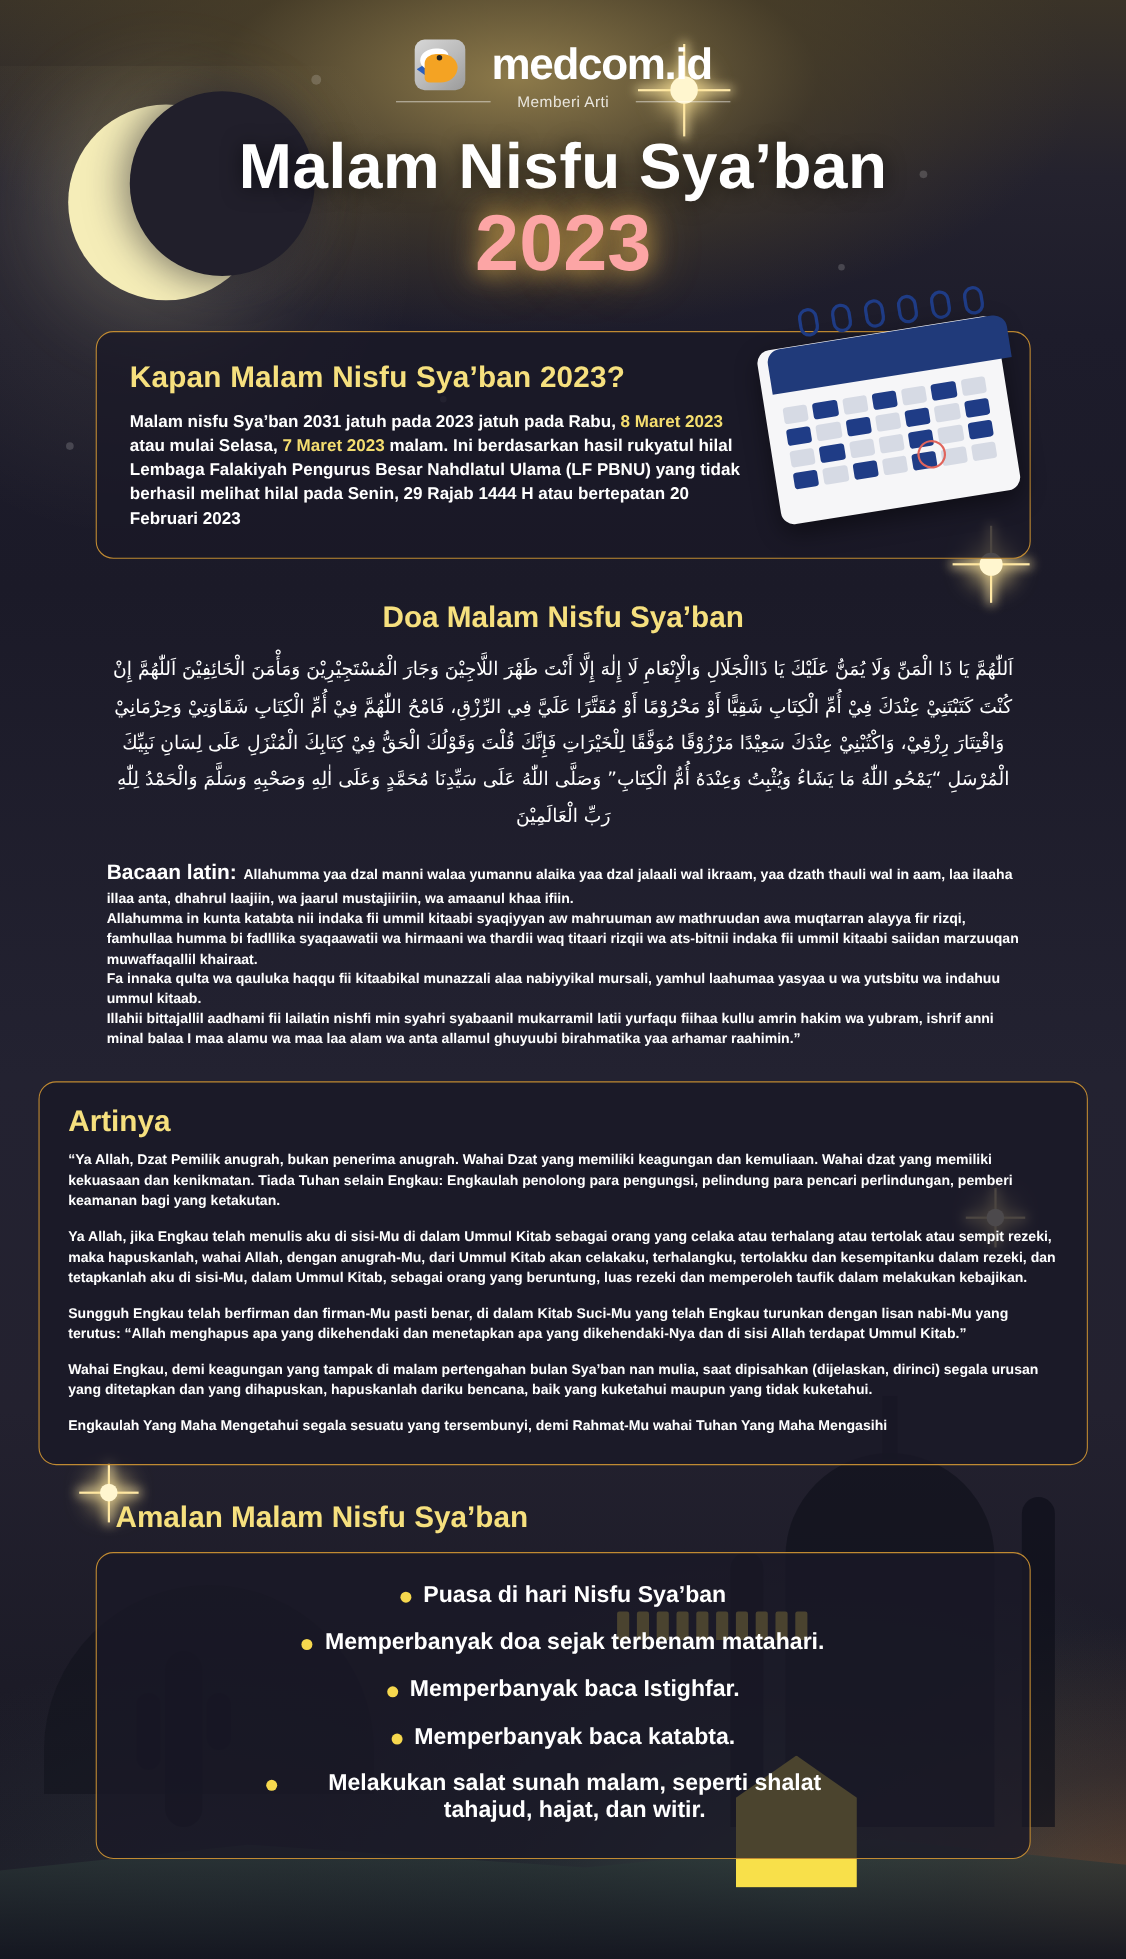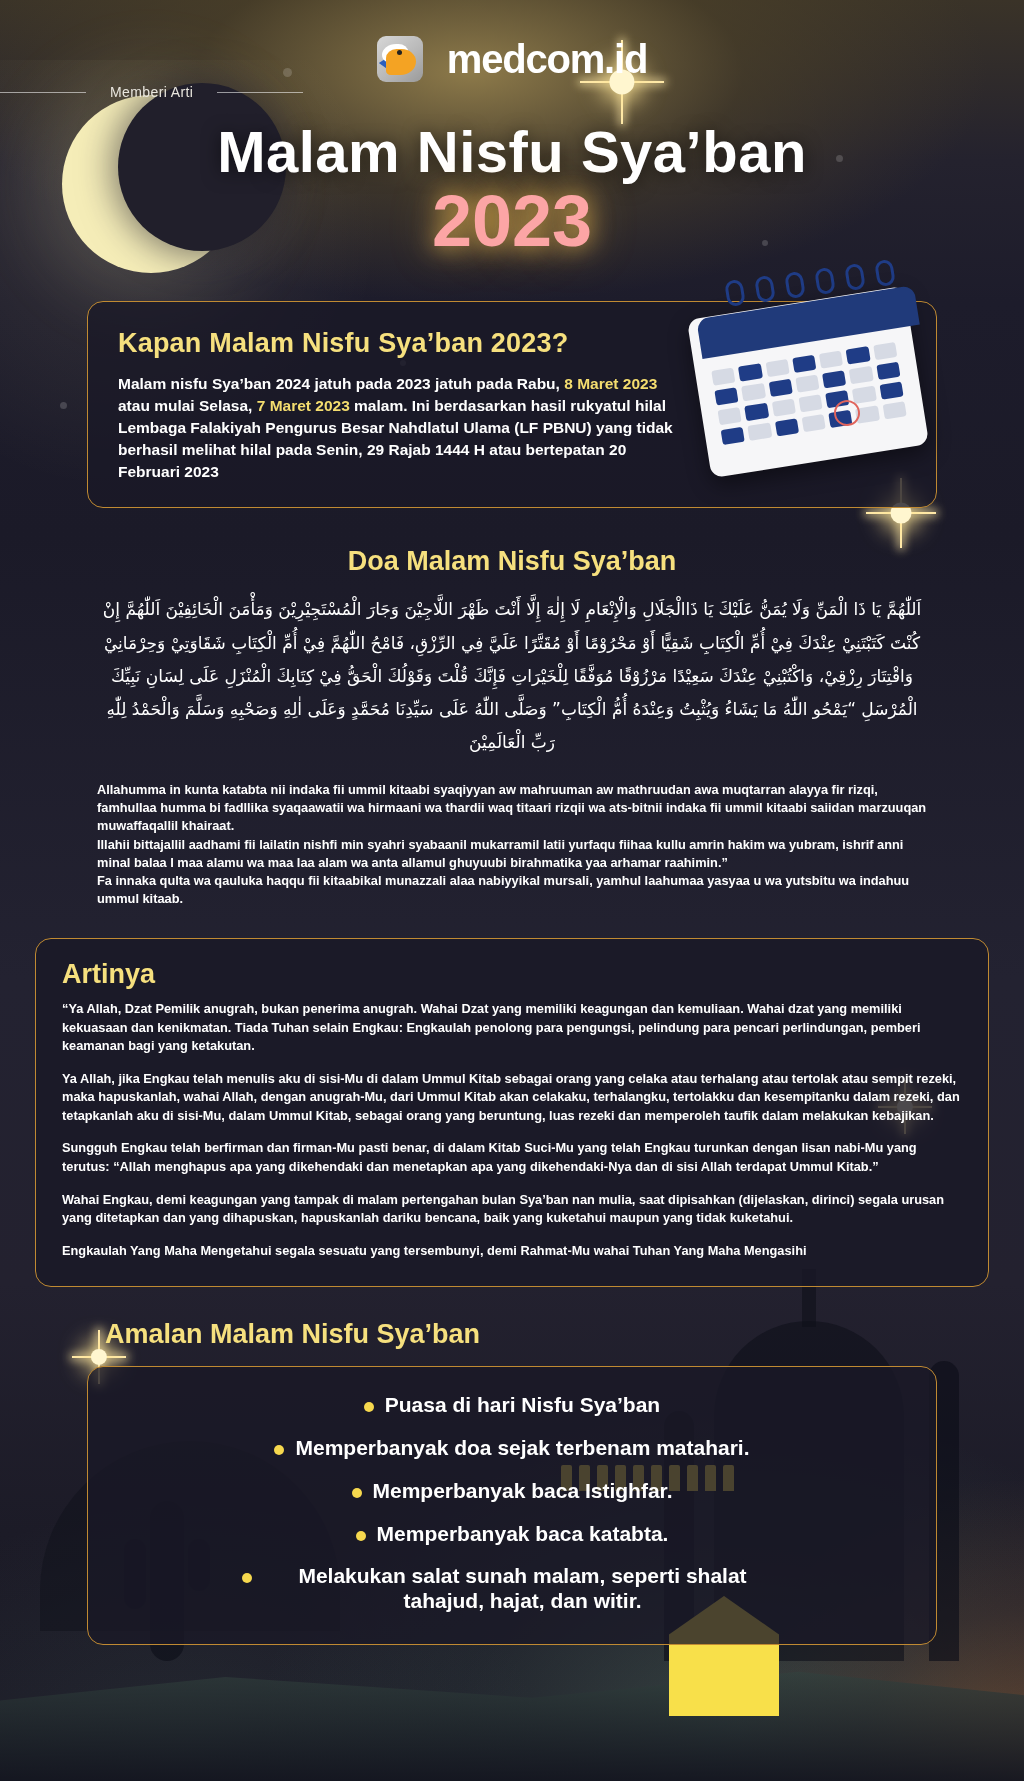--- a/index.html
+++ b/index.html
@@ -120,21 +120,21 @@
   .logo-mark .head {
     position:absolute; left: 5px; top: 8px; width: 26px; height: 20px;
     background:#fff; border-radius: 60% 40% 30% 50%;
   }
   .logo-mark .eye { position:absolute; left: 20px; top: 14px; width:5px; height:5px; background:#222; border-radius:50%; }
   .logo-mark .wing {
     position:absolute; left: 2px; top: 20px; width: 18px; height: 14px;
     background:#2b5fbd; clip-path: polygon(0 50%, 62% 0, 100% 42%, 55% 100%);
   }
   .logo-text { font-size: 40px; font-weight: bold; letter-spacing: -1.2px; color:#fff; }
-  .tagline-row { display:flex; align-items:center; justify-content:flex-start; gap:24px; margin-top:2px; }
+  .tagline-row { display:flex; align-items:center; justify-content:center; gap:24px; margin-top:2px; }
   .tagline-row span.rule { display:block; width: 86px; height: 1px; background: rgba(255,255,255,0.55); }
   .tagline { font-size: 14px; color: #e9e6de; letter-spacing: 0.4px; }
 
   .title-main {
     margin-top: 18px; text-align:center; color:#fff;
     font-size: 58px; font-weight: bold; letter-spacing: 0.5px;
     text-shadow: 0 2px 18px rgba(0,0,0,0.55);
   }
   .title-year {
     text-align:center; color:#fca5a5; font-size: 72px; font-weight: bold;
@@ -297,21 +297,21 @@
       <span class="rule"></span>
     </div>
   </div>
 
   <div class="title-main">Malam Nisfu Sya’ban</div>
   <div class="title-year">2023</div>
 
   <div class="card card-when">
     <h2>Kapan Malam Nisfu Sya’ban 2023?</h2>
     <p>
-      <span>Malam nisfu Sya’ban 2024 jatuh pada 2023 jatuh pada Rabu, </span><span class="hl">8 Maret 2023</span><span> atau mulai Selasa, </span><span class="hl">7 Maret 2023</span><span> malam. Ini berdasarkan hasil rukyatul hilal Lembaga Falakiyah Pengurus Besar Nahdlatul Ulama (LF PBNU) yang tidak berhasil melihat hilal pada Senin, 29 Rajab 1444 H atau bertepatan 20 Februari 2023</span>
+      <span>Malam nisfu Sya’ban 2031 jatuh pada 2023 jatuh pada Rabu, </span><span class="hl">8 Maret 2023</span><span> atau mulai Selasa, </span><span class="hl">7 Maret 2023</span><span> malam. Ini berdasarkan hasil rukyatul hilal Lembaga Falakiyah Pengurus Besar Nahdlatul Ulama (LF PBNU) yang tidak berhasil melihat hilal pada Senin, 29 Rajab 1444 H atau bertepatan 20 Februari 2023</span>
     </p>
 
     <div class="calendar">
       <div class="cal-ring" style="left:36px;top:6px;transform:rotate(-9deg);"></div>
       <div class="cal-ring" style="left:66px;top:2px;transform:rotate(-9deg);"></div>
       <div class="cal-ring" style="left:96px;top:-2px;transform:rotate(-9deg);"></div>
       <div class="cal-ring" style="left:126px;top:-6px;transform:rotate(-9deg);"></div>
       <div class="cal-ring" style="left:156px;top:-10px;transform:rotate(-9deg);"></div>
       <div class="cal-ring" style="left:186px;top:-14px;transform:rotate(-9deg);"></div>
       <div class="cal-body"></div>
@@ -347,23 +347,26 @@
           <span></span>
       </div>
       <div class="cal-circle"></div>
     </div>
   </div>
 
   <div class="doa-title">Doa Malam Nisfu Sya’ban</div>
   <div class="arabic">اَللّٰهُمَّ يَا ذَا الْمَنِّ وَلَا يُمَنُّ عَلَيْكَ يَا ذَاالْجَلَالِ وَالْإِنْعَامِ لَا إِلٰهَ إِلَّا أَنْتَ ظَهْرَ اللَّاجِيْنَ وَجَارَ الْمُسْتَجِيْرِيْنَ وَمَأْمَنَ الْخَائِفِيْنَ   اَللّٰهُمَّ إِنْ كُنْتَ كَتَبْتَنِيْ عِنْدَكَ فِيْ أُمِّ الْكِتَابِ شَقِيًّا أَوْ مَحْرُوْمًا أَوْ مُقَتَّرًا عَلَيَّ فِي الرِّزْقِ، فَامْحُ اللّٰهُمَّ فِيْ أُمِّ الْكِتَابِ شَقَاوَتِيْ وَحِرْمَانِيْ وَاقْتِتَارَ رِزْقِيْ، وَاكْتُبْنِيْ عِنْدَكَ سَعِيْدًا مَرْزُوْقًا مُوَفَّقًا لِلْخَيْرَاتِ فَإِنَّكَ قُلْتَ وَقَوْلُكَ الْحَقُّ فِيْ كِتَابِكَ الْمُنْزَلِ عَلَى لِسَانِ نَبِيِّكَ الْمُرْسَلِ “يَمْحُو اللّٰهُ مَا يَشَاءُ وَيُثْبِتُ وَعِنْدَهُ أُمُّ الْكِتَابِ” وَصَلَّى اللّٰهُ عَلَى سَيِّدِنَا مُحَمَّدٍ وَعَلَى اٰلِهِ وَصَحْبِهِ وَسَلَّمَ وَالْحَمْدُ لِلّٰهِ رَبِّ الْعَالَمِيْنَ</div>
 
   <div class="latin">
+    <p class="first">
+      <span class="lead">Bacaan latin:</span><span>Allahumma yaa dzal manni walaa yumannu alaika yaa dzal jalaali wal ikraam, yaa dzath thauli wal in aam, laa ilaaha illaa anta, dhahrul laajiin, wa jaarul mustajiiriin, wa amaanul khaa ifiin.</span>
+    </p>
     <p>Allahumma in kunta katabta nii indaka fii ummil kitaabi syaqiyyan aw mahruuman aw mathruudan awa muqtarran alayya fir rizqi, famhullaa humma bi fadllika syaqaawatii wa hirmaani wa thardii waq titaari rizqii wa ats-bitnii indaka fii ummil kitaabi saiidan marzuuqan muwaffaqallil khairaat.</p>
+    <p>Fa innaka qulta wa qauluka haqqu fii kitaabikal munazzali alaa nabiyyikal mursali, yamhul laahumaa yasyaa u wa yutsbitu wa indahuu ummul kitaab.</p>
     <p>Illahii bittajallil aadhami fii lailatin nishfi min syahri syabaanil mukarramil latii yurfaqu fiihaa kullu amrin hakim wa yubram, ishrif anni minal balaa I maa alamu wa maa laa alam wa anta allamul ghuyuubi birahmatika yaa arhamar raahimin.”</p>
-    <p>Fa innaka qulta wa qauluka haqqu fii kitaabikal munazzali alaa nabiyyikal mursali, yamhul laahumaa yasyaa u wa yutsbitu wa indahuu ummul kitaab.</p>
   </div>
 
   <div class="card card-arti">
     <h2>Artinya</h2>
     <p class="first">“Ya Allah, Dzat Pemilik anugrah, bukan penerima anugrah. Wahai Dzat yang memiliki keagungan dan kemuliaan. Wahai dzat yang memiliki kekuasaan dan kenikmatan. Tiada Tuhan selain Engkau: Engkaulah penolong para pengungsi, pelindung para pencari perlindungan, pemberi keamanan bagi yang ketakutan.</p>
     <p>Ya Allah, jika Engkau telah menulis aku di sisi-Mu di dalam Ummul Kitab sebagai orang yang celaka atau terhalang atau tertolak atau sempit rezeki, maka hapuskanlah, wahai Allah, dengan anugrah-Mu, dari Ummul Kitab akan celakaku, terhalangku, tertolakku dan kesempitanku dalam rezeki, dan tetapkanlah aku di sisi-Mu, dalam Ummul Kitab, sebagai orang yang beruntung, luas rezeki dan memperoleh taufik dalam melakukan kebajikan.</p>
     <p>Sungguh Engkau telah berfirman dan firman-Mu pasti benar, di dalam Kitab Suci-Mu yang telah Engkau turunkan dengan lisan nabi-Mu yang terutus: “Allah menghapus apa yang dikehendaki dan menetapkan apa yang dikehendaki-Nya dan di sisi Allah terdapat Ummul Kitab.”</p>
     <p>Wahai Engkau, demi keagungan yang tampak di malam pertengahan bulan Sya’ban nan mulia, saat dipisahkan (dijelaskan, dirinci) segala urusan yang ditetapkan dan yang dihapuskan, hapuskanlah dariku bencana, baik yang kuketahui maupun yang tidak kuketahui.</p>
     <p>Engkaulah Yang Maha Mengetahui segala sesuatu yang tersembunyi, demi Rahmat-Mu wahai Tuhan Yang Maha Mengasihi</p>
   </div>

